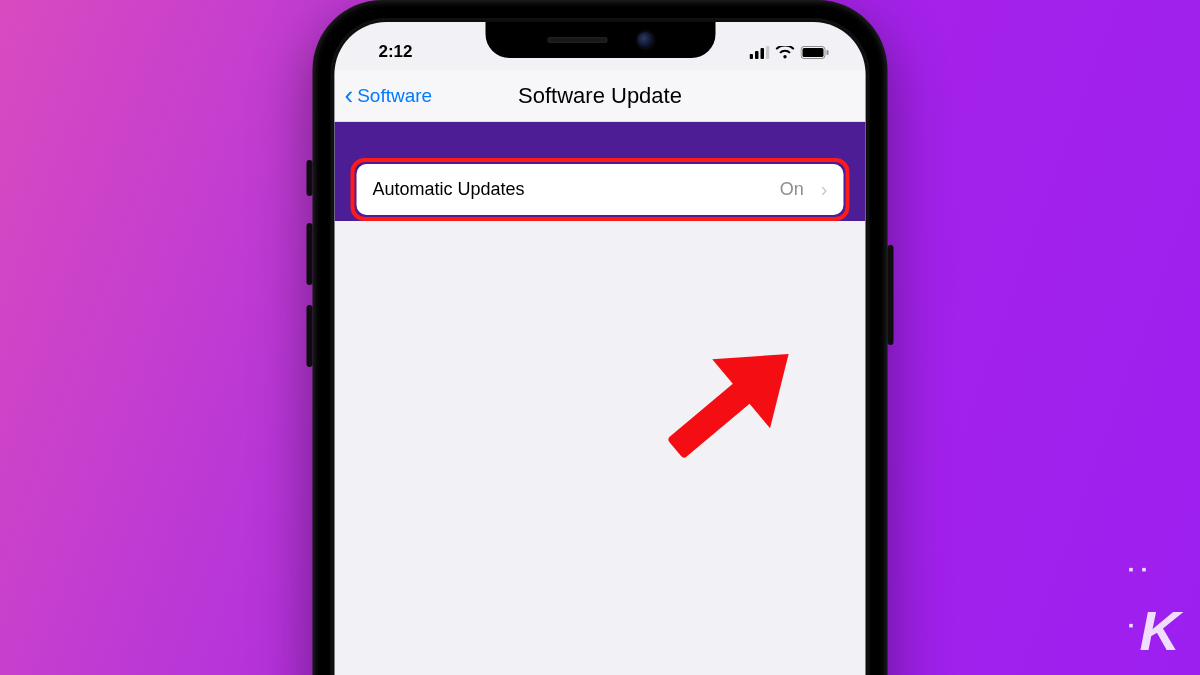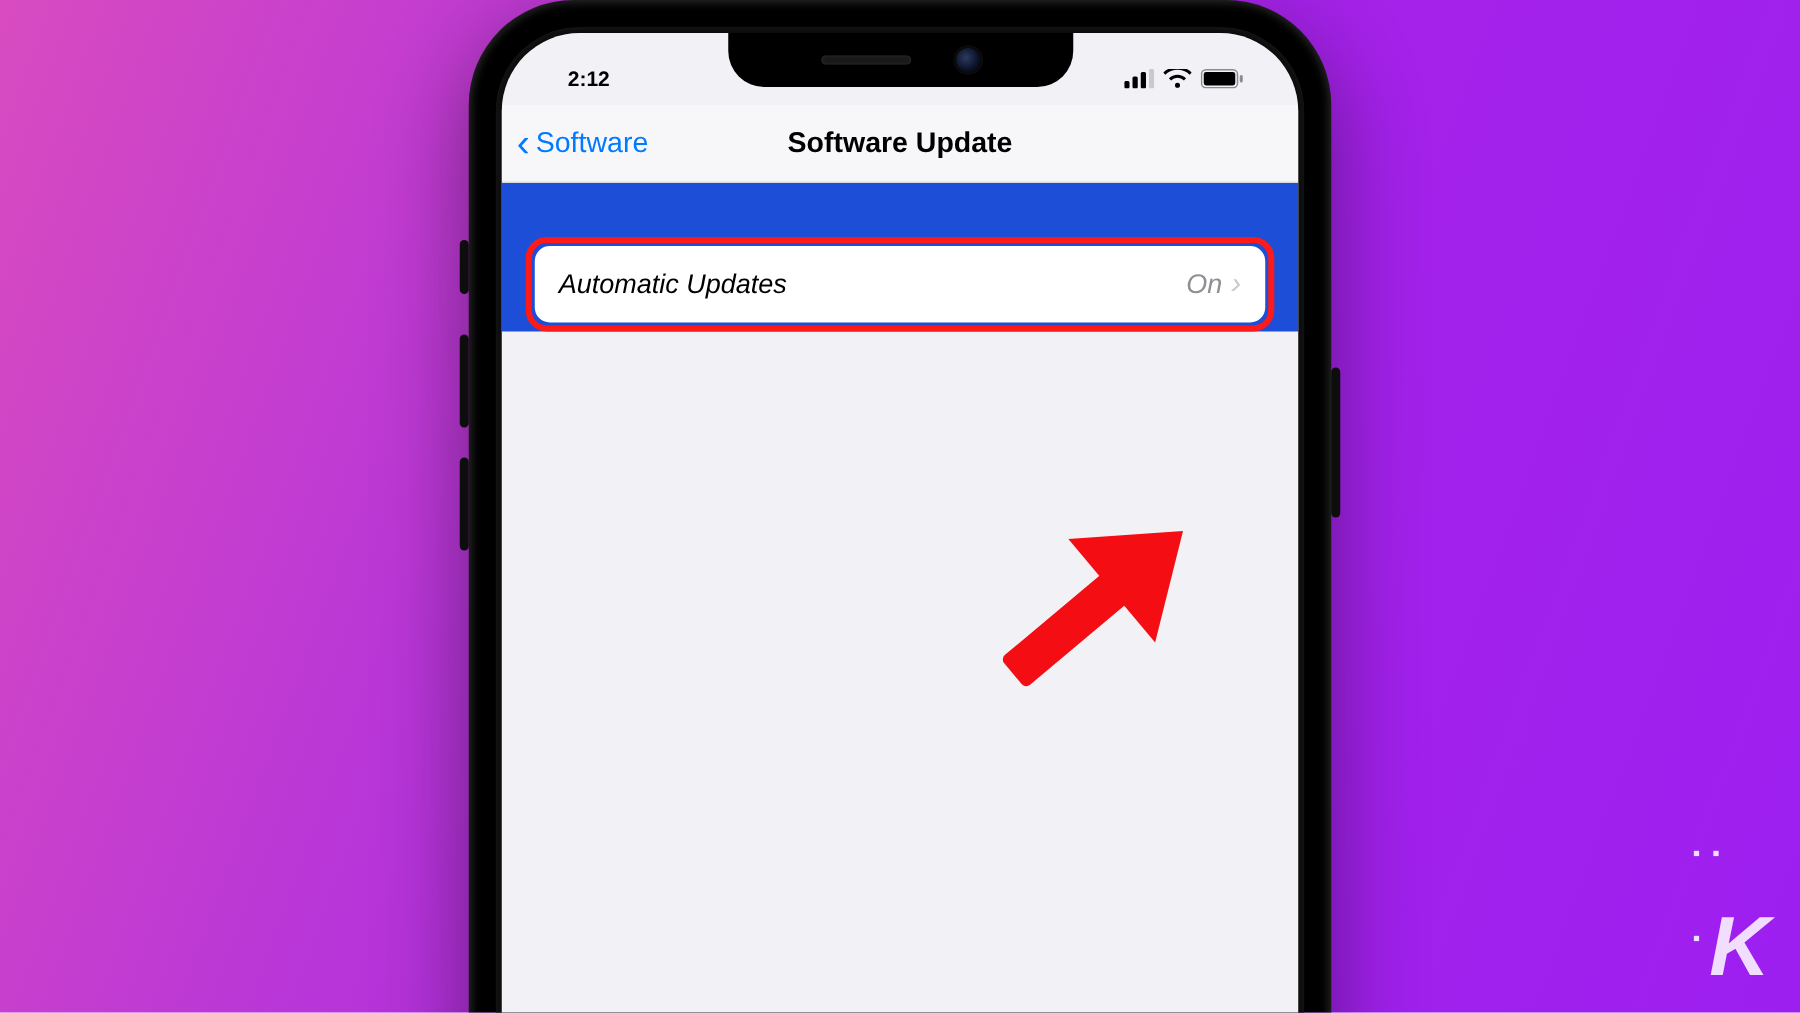--- a/index.html
+++ b/index.html
@@ -85,21 +85,21 @@
     .status-bar {
       height: 48px;
       display: flex;
       justify-content: space-between;
       align-items: center;
       padding: 0 28px;
       padding-top: 12px;
     }
     .status-time {
       font-weight: 600;
-      font-size: 14px;
+      font-size: 17px;
       color: #000;
       padding-left: 16px;
     }
     .status-icons {
       display: flex;
       gap: 6px;
       align-items: center;
       padding-right: 8px;
     }
 
@@ -119,47 +119,47 @@
       gap: 4px;
       color: #007aff;
       font-size: 19px;
       cursor: pointer;
     }
     .back-chevron { font-size: 26px; font-weight: 400; line-height: 1; margin-top: -2px; }
     .nav-title {
       position: absolute;
       left: 50%;
       transform: translateX(-50%);
-      font-weight: 700;
-      font-size: 19px;
+      font-weight: 400;
+      font-size: 22px;
       color: #000;
     }
 
     
-    .content { background: #1d4ed8; padding-top: 36px; font-style: italic; }
+    .content { background: #4c1d95; padding-top: 36px; }
 
     .cell-group { margin: 0 16px; }
     .highlight-box {
       border: 4px solid #ff1a1a;
       border-radius: 14px;
       padding: 2px;
     }
     .cell {
       background: #fff;
       border-radius: 10px;
       height: 51px;
       padding: 0 16px;
       display: flex;
       align-items: center;
       justify-content: space-between;
       font-size: 18px;
       cursor: pointer;
     }
     .cell-label { color: #000; }
-    .cell-right { display: flex; align-items: center; gap: 6px; }
+    .cell-right { display: flex; align-items: center; gap: 17px; }
     .cell-value { color: #8e8e93; }
     .cell-chevron { color: #c7c7cc; font-size: 20px; font-weight: 300; }
 
     
     .annotation-arrow {
       position: absolute;
       top: 286px;
       left: 282px;
       width: 200px;
       height: 200px;

